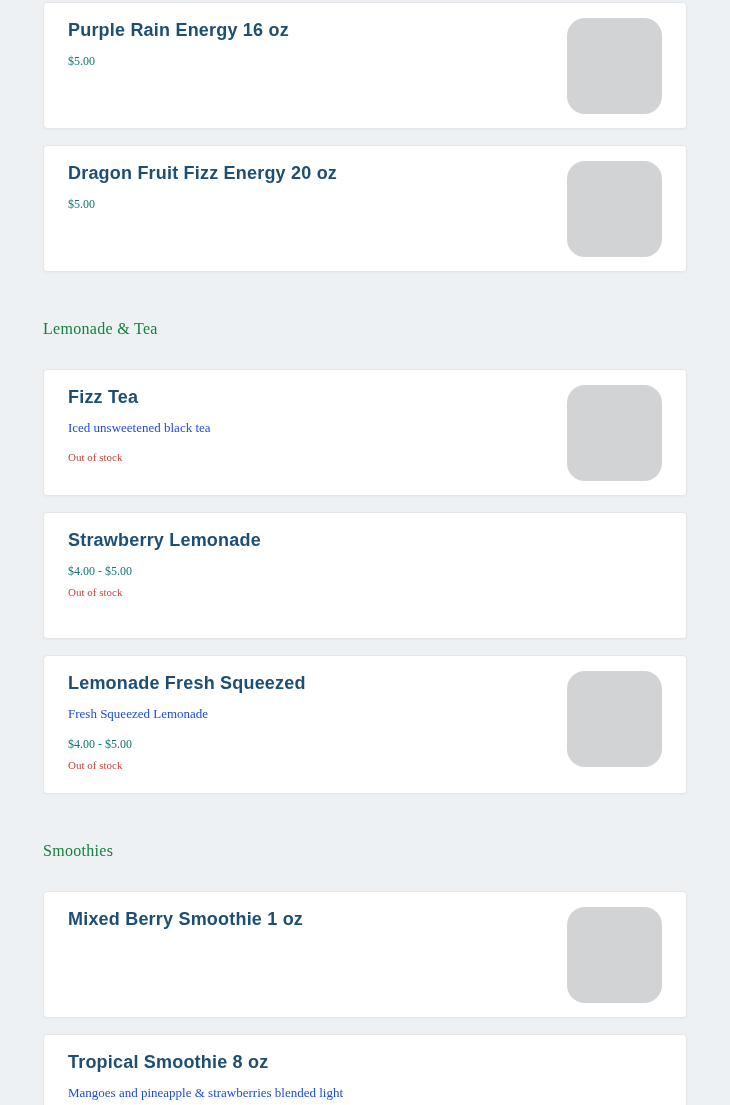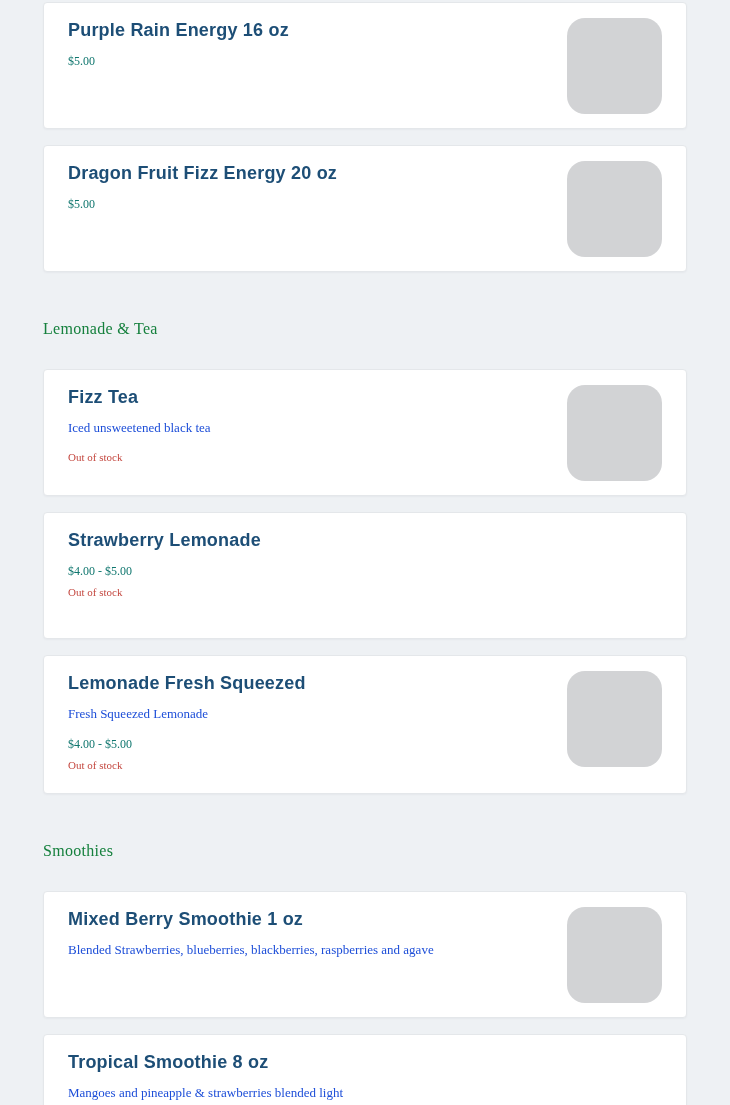--- a/index.html
+++ b/index.html
@@ -123,21 +123,20 @@
           <p class="item-desc">Fresh Squeezed Lemonade</p>
           <p class="item-price">$4.00 - $5.00</p>
           <p class="item-stock">Out of stock</p>
         </div>
         <div class="item-image"></div>
       </article>
       <h2 class="section-title">Smoothies</h2>
       <article class="card">
         <div class="card-body">
           <h3 class="item-name">Mixed Berry Smoothie 1 oz</h3>
-          <p class="item-desc">Blended Strawberries, blueberries, blackberries, raspberries and agave</p>
         </div>
         <div class="item-image"></div>
       </article>
       <article class="card">
         <div class="card-body">
           <h3 class="item-name">Tropical Smoothie 8 oz</h3>
           <p class="item-desc">Mangoes and pineapple &amp; strawberries blended light</p>
         </div>
       </article>
     </div>

